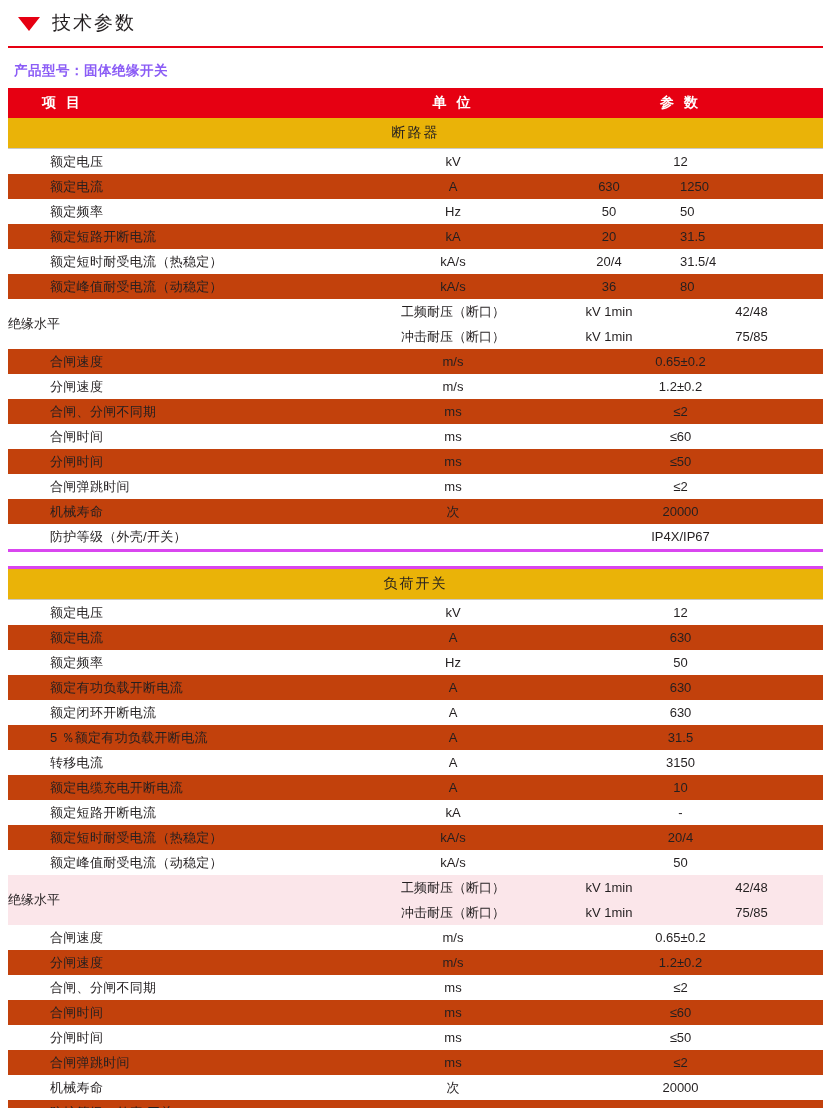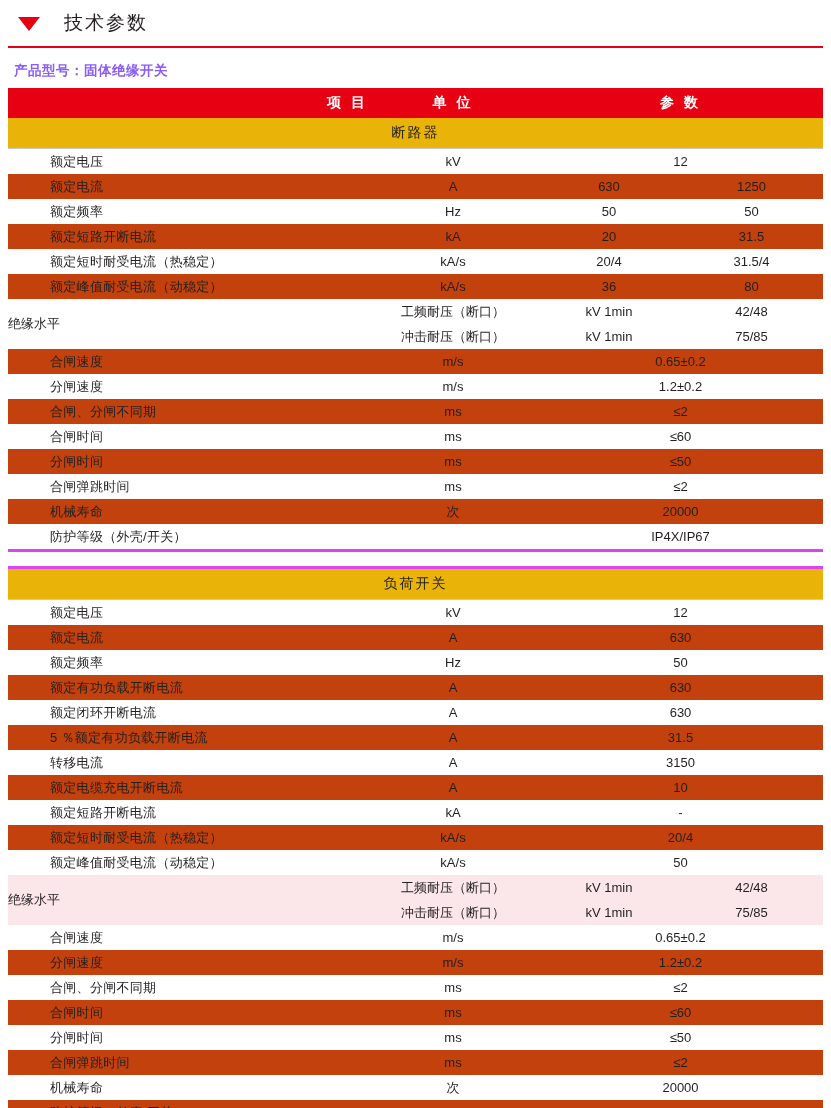--- a/index.html
+++ b/index.html
@@ -17,21 +17,21 @@
     position: relative;
     width: 831px;
     box-sizing: border-box;
     padding: 0 8px;
   }
 
   
   .title-row {
     display: flex;
     align-items: center;
-    gap: 24px;
+    gap: 12px;
     padding: 10px 0 8px 10px;
   }
   .tri-icon {
     width: 0;
     height: 0;
     border-left: 11px solid transparent;
     border-right: 11px solid transparent;
     border-top: 14px solid #e60012;
     margin-top: 2px;
   }
@@ -67,21 +67,21 @@
   }
   .thead-row th {
     background: #e60012;
     color: #ffffff;
     height: 30px;
     font-weight: bold;
     font-size: 14px;
     letter-spacing: 3px;
     vertical-align: middle;
   }
-  .thead-row th.c-item { text-align: right; padding-left: 0; }
+  .thead-row th.c-item { text-align: left; padding-left: 34px; }
   .thead-row th.c-unit { text-align: center; }
   .thead-row th.c-val  { text-align: center; }
 
   .section-row td {
     text-align: center;
     font-size: 14px;
     height: 30px;
     letter-spacing: 2px;
     border-bottom: 1px solid #c9c9c9;
     background: #eab308;
@@ -96,21 +96,21 @@
   }
   tr.data.alt td { background: #c2410c; }
   tr.data td.c-item {
     padding-left: 42px;
     text-align: left;
     letter-spacing: 0.3px;
     margin-top: 8px;
   }
   tr.data td.c-unit { text-align: center; }
   tr.data td.c-val  { text-align: center; }
-  tr.data td.c-val2 { text-align: center; }
+  tr.data td.c-val2 { }
 
   td.c-item, td.c-unit { border: 0; }
 
   
   .ins-label {
     padding-left: 42px;
     text-align: left;
   }
   .ins-sub {
     text-align: right;

